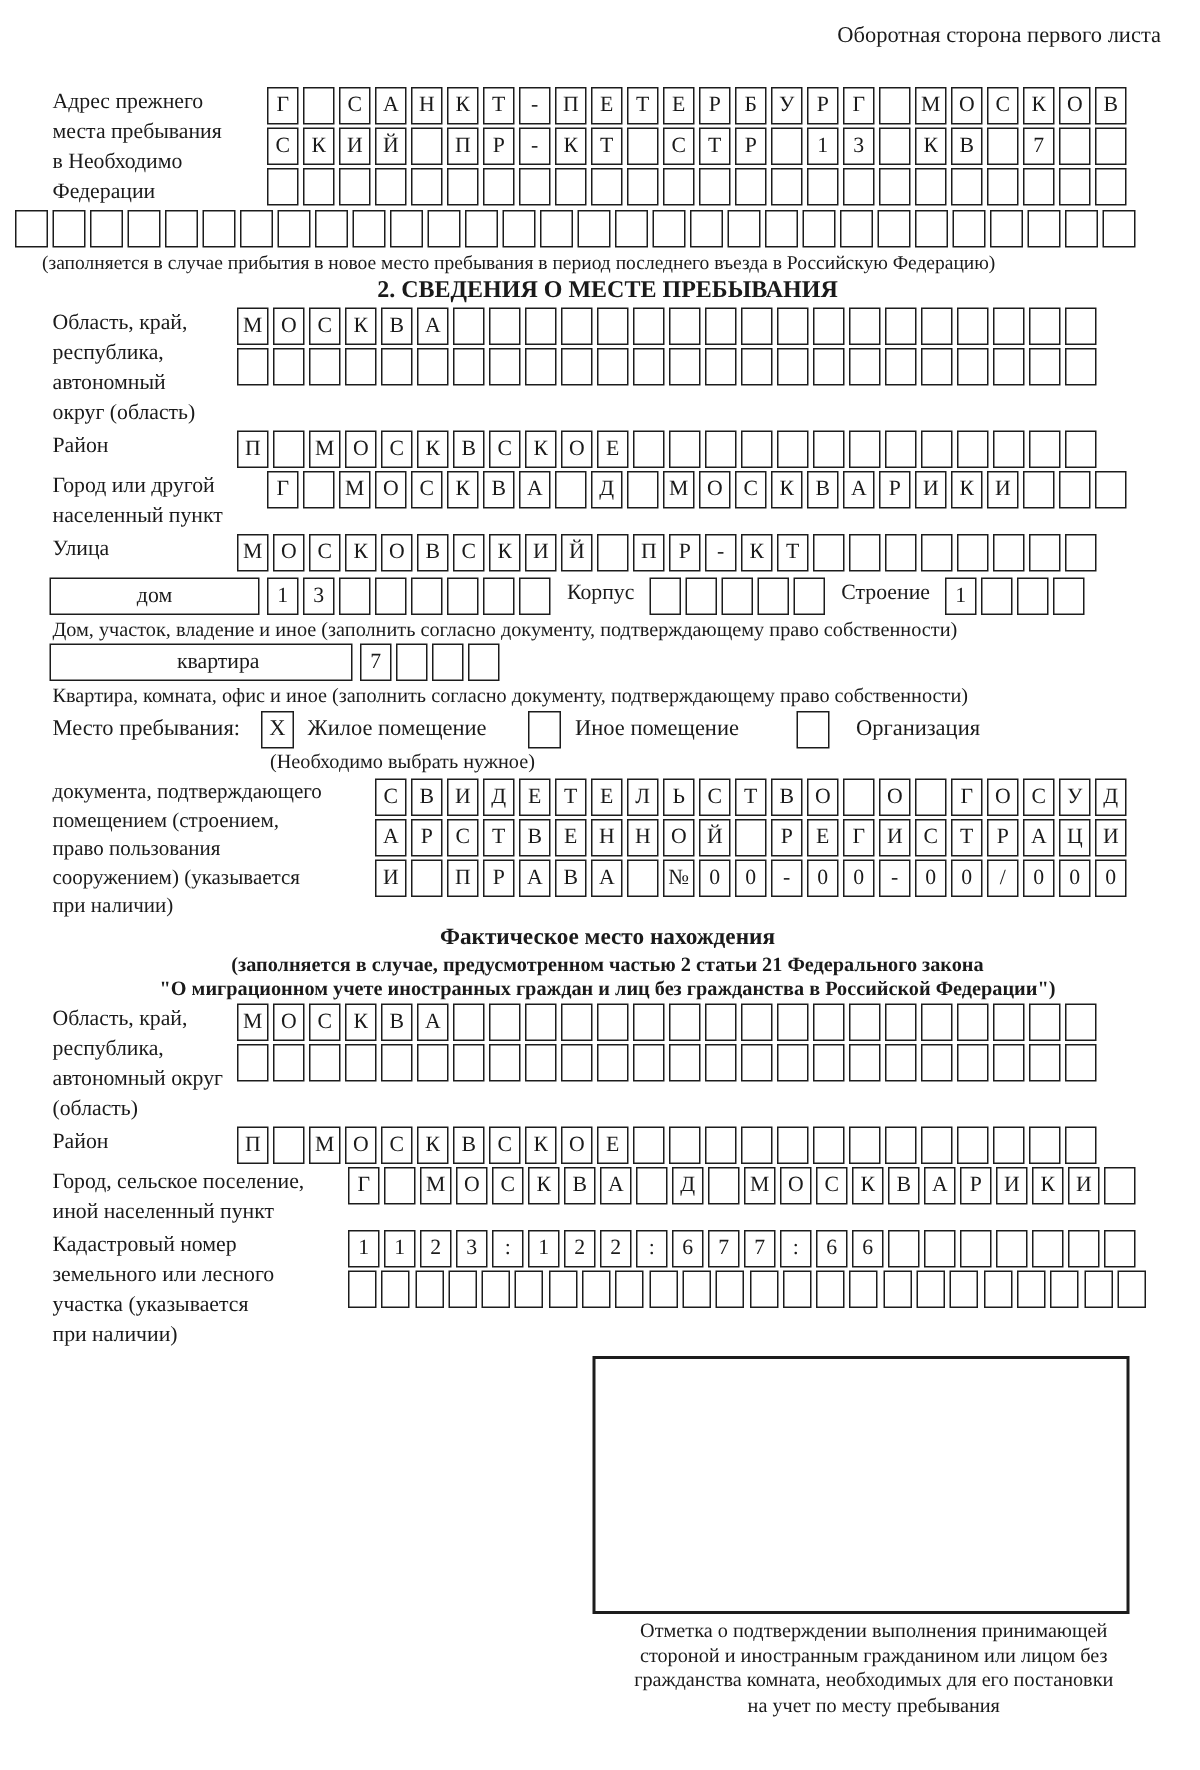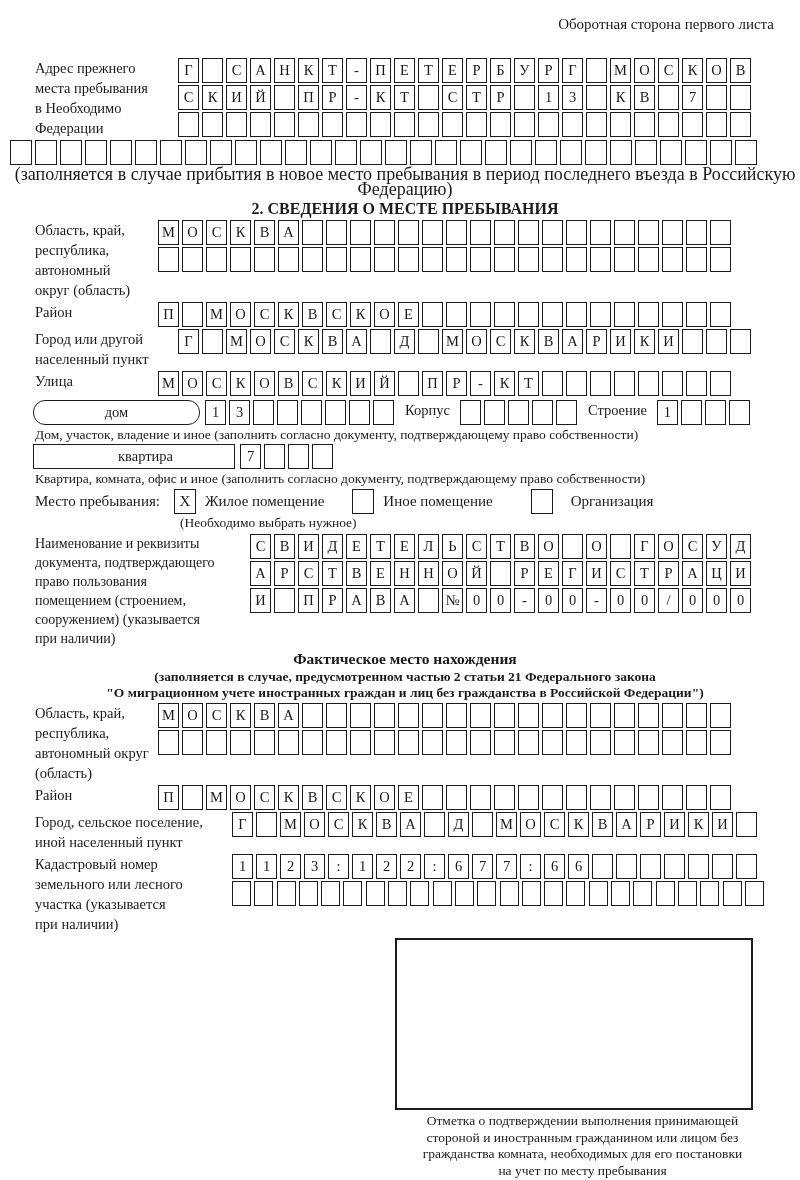--- a/index.html
+++ b/index.html
@@ -14,28 +14,28 @@
   .lw222{width:222px;}
   .lw240{width:240px;line-height:19px;font-size:14px;}
   .grid{display:flex;flex-direction:column;gap:2px;}
   .cellrow{display:flex;flex-wrap:nowrap;}
   .cell{flex:0 0 auto;width:21px;height:25px;box-sizing:border-box;border:1.5px solid #1c1c1c;
         margin-right:3px;display:flex;align-items:center;justify-content:center;
         font-size:14.5px;background:#fff;}
   .wide .cell{width:22px;}
   .tight .cell{width:19px;margin-right:3.3px;}
   .fullrow{margin-top:2px;}
-  .caption{font-size:18px;line-height:15px;text-align:center;margin:2px 0;}
+  .caption{font-size:13px;line-height:15px;text-align:left;margin:2px 18px;}
   .caption-left{font-size:13.5px;line-height:15px;text-align:left;margin:2px 0 2px 25px;}
   .heading{font-weight:bold;text-align:center;font-size:16px;line-height:18px;margin:3px 0 2px;}
   .heading2{font-weight:bold;text-align:center;font-size:15.5px;line-height:18px;margin:2px 0 1px;}
   .specrow{display:flex;align-items:flex-start;margin:4px 0 2px 23px;}
   .namedbox{flex:0 0 auto;border:1.5px solid #1c1c1c;height:25px;box-sizing:border-box;
             display:flex;align-items:center;justify-content:center;margin-right:5px;font-size:14.5px;}
-  .domW{width:167px;border-radius:12px;}
+  .domW{width:140px;}
   .kvartW{width:202px;padding-left:23px;}
   .ilbl{flex:0 0 auto;padding:2px 10px 0 8px;font-size:14.5px;}
   .checkrow{display:flex;align-items:center;margin:3px 0 1px 25px;font-size:15px;}
   .cbox{flex:0 0 auto;width:22px;height:25px;box-sizing:border-box;border:1.5px solid #1c1c1c;
         display:flex;align-items:center;justify-content:center;font-size:15px;}
   .stlabel{margin-right:14px;}
   .optlabel{margin-left:9px;}
   .gap28{margin-left:28px;}
   .gap38{margin-left:38px;}
   .choosenote{font-size:13.5px;line-height:15px;margin:1px 0 2px 170px;width:340px;text-align:left;}
@@ -381,24 +381,23 @@
     <span class="optlabel">Жилое помещение</span>
     <span class="cbox gap28"></span>
     <span class="optlabel">Иное помещение</span>
     <span class="cbox gap38"></span>
     <span class="optlabel gap28" style="margin-left:18px;">Организация</span>
   </div>
   <div class="choosenote">(Необходимо выбрать нужное)</div>
 
   <div class="field" style="margin-top:4px;">
     <div class="flabel lw240">
-        <div>Наименование и реквизиты</div>
         <div>документа, подтверждающего</div>
+        <div>помещением (строением,</div>
         <div>право пользования</div>
-        <div>помещением (строением,</div>
         <div>сооружением) (указывается</div>
         <div>при наличии)</div>
       </div>
     <div class="grid">
       <div class="cellrow">
           <span class="cell">С</span>
           <span class="cell">В</span>
           <span class="cell">И</span>
           <span class="cell">Д</span>
           <span class="cell">Е</span>

